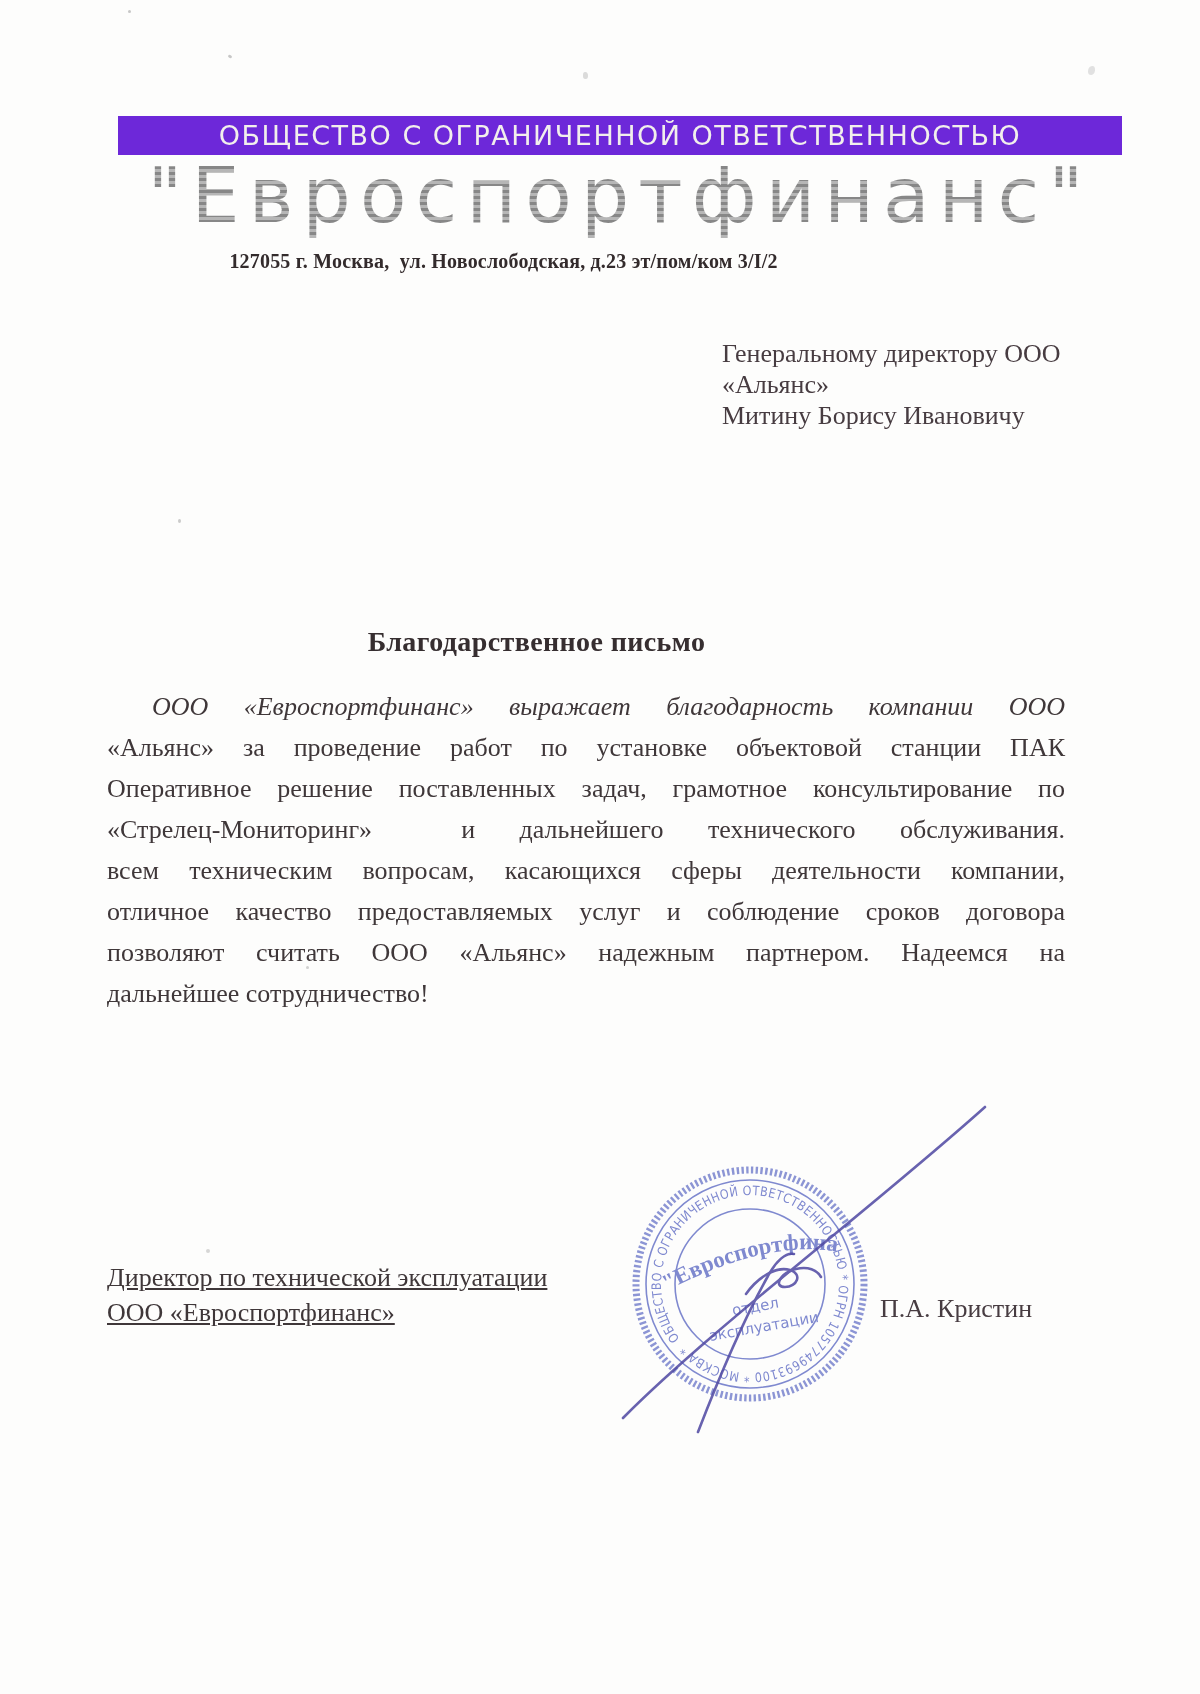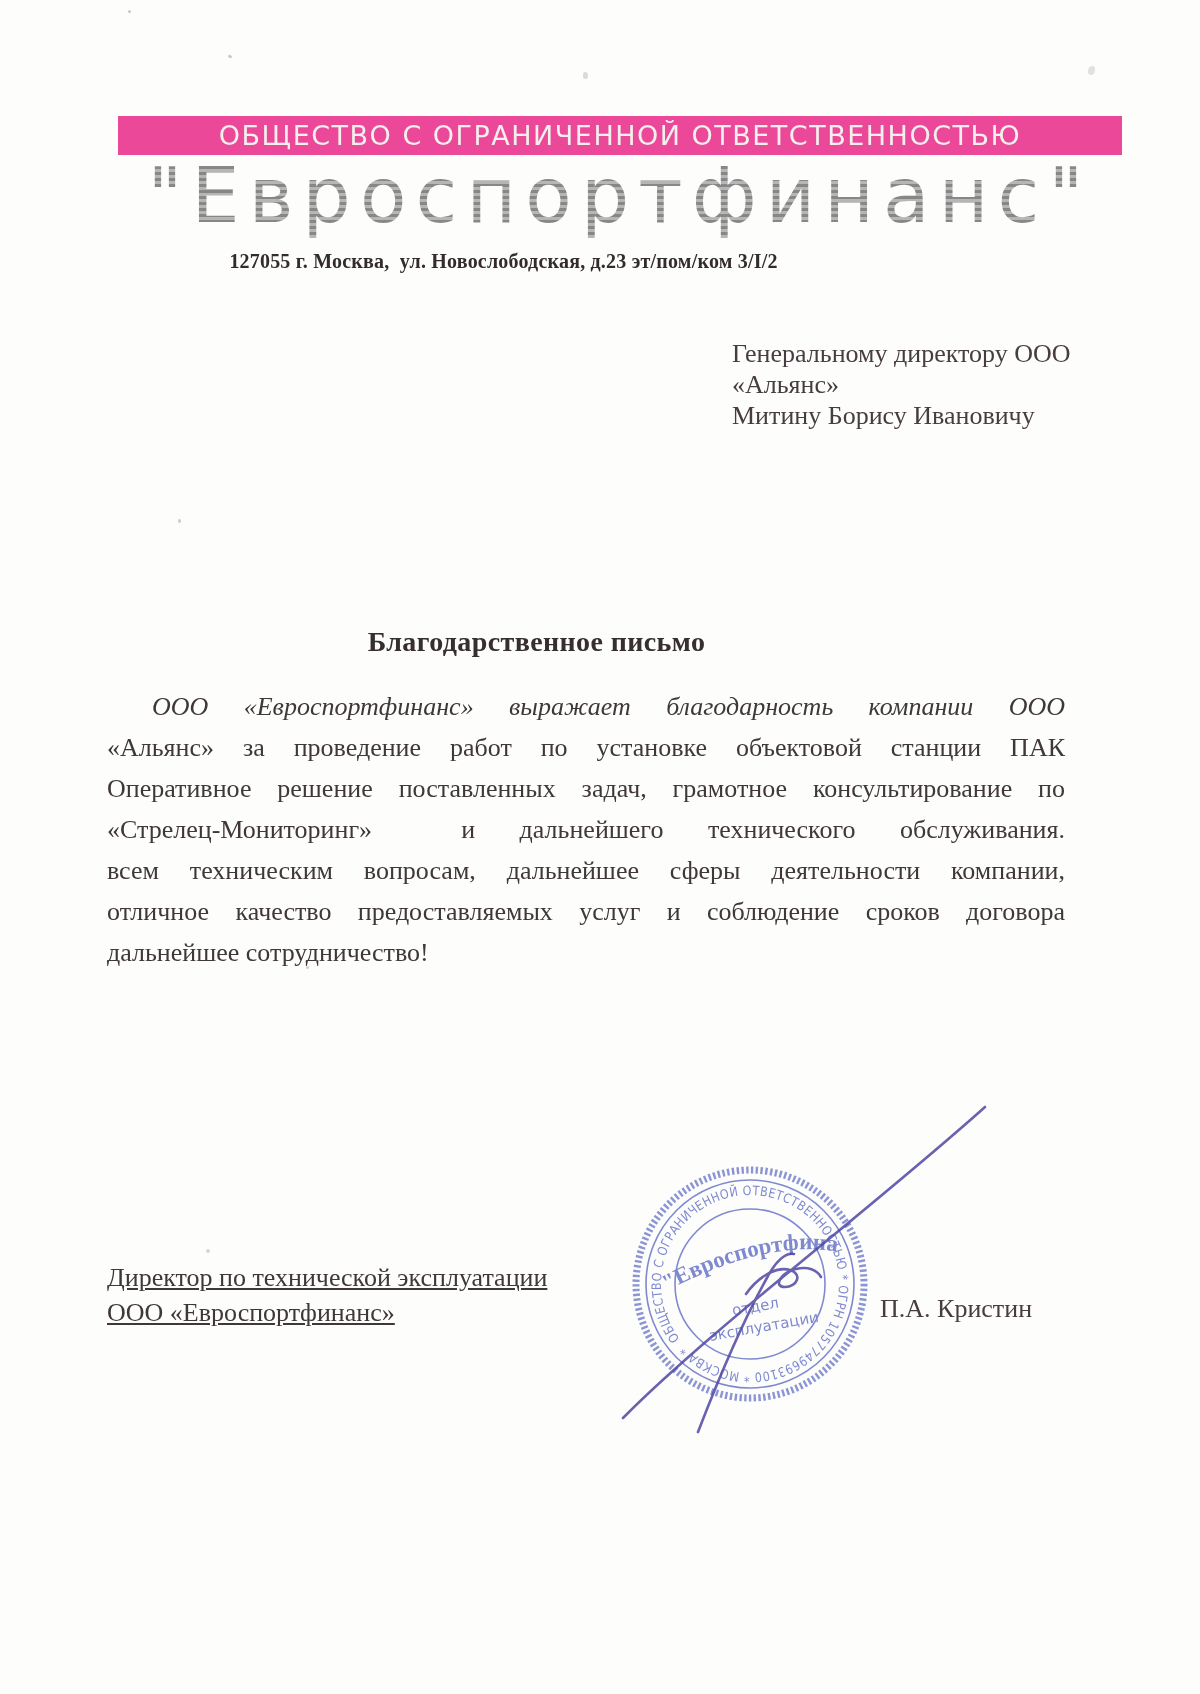--- a/index.html
+++ b/index.html
@@ -16,21 +16,21 @@
   .sp2{left:228px;top:55px;width:4px;height:3px;transform:rotate(30deg);}
   .sp3{left:583px;top:72px;width:5px;height:7px;opacity:.35;border-radius:40% 60% 50% 50%;}
   .sp4{left:1088px;top:66px;width:7px;height:9px;opacity:.28;border-radius:60% 40% 55% 45%;}
   .sp5{left:178px;top:519px;width:3px;height:4px;opacity:.5;}
   .sp6{left:206px;top:1249px;width:4px;height:4px;opacity:.4;}
   .sp7{left:306px;top:966px;width:3px;height:3px;opacity:.45;}
 
   
   .banner{
     position:absolute;left:118px;top:116px;width:1004px;height:39px;
-    background:#ec4899;color:#f2efec;
+    background:#6d28d9;color:#f2efec;
     font-family:"DejaVu Sans", sans-serif;
     font-size:27px;letter-spacing:1.5px;
     display:flex;align-items:center;justify-content:center;
     white-space:nowrap;
   }
   .company{
     position:absolute;left:98px;top:148px;width:1044px;
     text-align:center;
     font-family:"DejaVu Sans", sans-serif;
     font-size:76px;line-height:96px;
@@ -44,21 +44,21 @@
     text-shadow:none;
   }
   .address{
     position:absolute;left:0;top:250px;width:1007px;
     text-align:center;font-weight:bold;font-size:20px;color:#332b2c;
     letter-spacing:0.2px;
   }
 
   .recipient{
     position:absolute;left:722px;top:338px;width:420px;
-    font-size:26px;line-height:31px;color:#473c41;margin-left:10px;
+    font-size:26px;line-height:31px;color:#473c41;
   }
 
   .letter-title{
     position:absolute;left:0;top:626px;width:1073px;
     text-align:center;font-weight:bold;font-size:28px;color:#362e30;
     letter-spacing:0.4px;
   }
 
   .body-block{
     position:absolute;left:107px;top:686px;width:958px;
@@ -107,22 +107,23 @@
   <div>Митину Борису Ивановичу</div>
 </div>
 
 <div class="letter-title">Благодарственное письмо</div>
 
 <div class="body-block">
   <div class="body-line line-first">ООО «Евроспортфинанс» выражает благодарность компании ООО</div>
   <div class="body-line">«Альянс» за проведение работ по установке объектовой станции ПАК</div>
   <div class="body-line">Оперативное решение поставленных задач, грамотное консультирование по</div>
   <div class="body-line">«Стрелец-Мониторинг»&nbsp; и дальнейшего технического обслуживания.</div>
-  <div class="body-line">всем техническим вопросам, дальнейшее сферы деятельности компании,</div>
+  <div class="body-line">всем техническим вопросам, касающихся сферы деятельности компании,</div>
   <div class="body-line">отличное качество предоставляемых услуг и соблюдение сроков договора</div>
+  <div class="body-line">позволяют считать ООО «Альянс» надежным партнером. Надеемся на</div>
   <div class="body-line line-last">дальнейшее сотрудничество!</div>
 </div>
 
 <div class="sig-block">
   <div>Директор по технической эксплуатации</div>
   <div>ООО «Евроспортфинанс»</div>
 </div>
 
 <div class="sig-name">П.А. Кристин</div>
 

